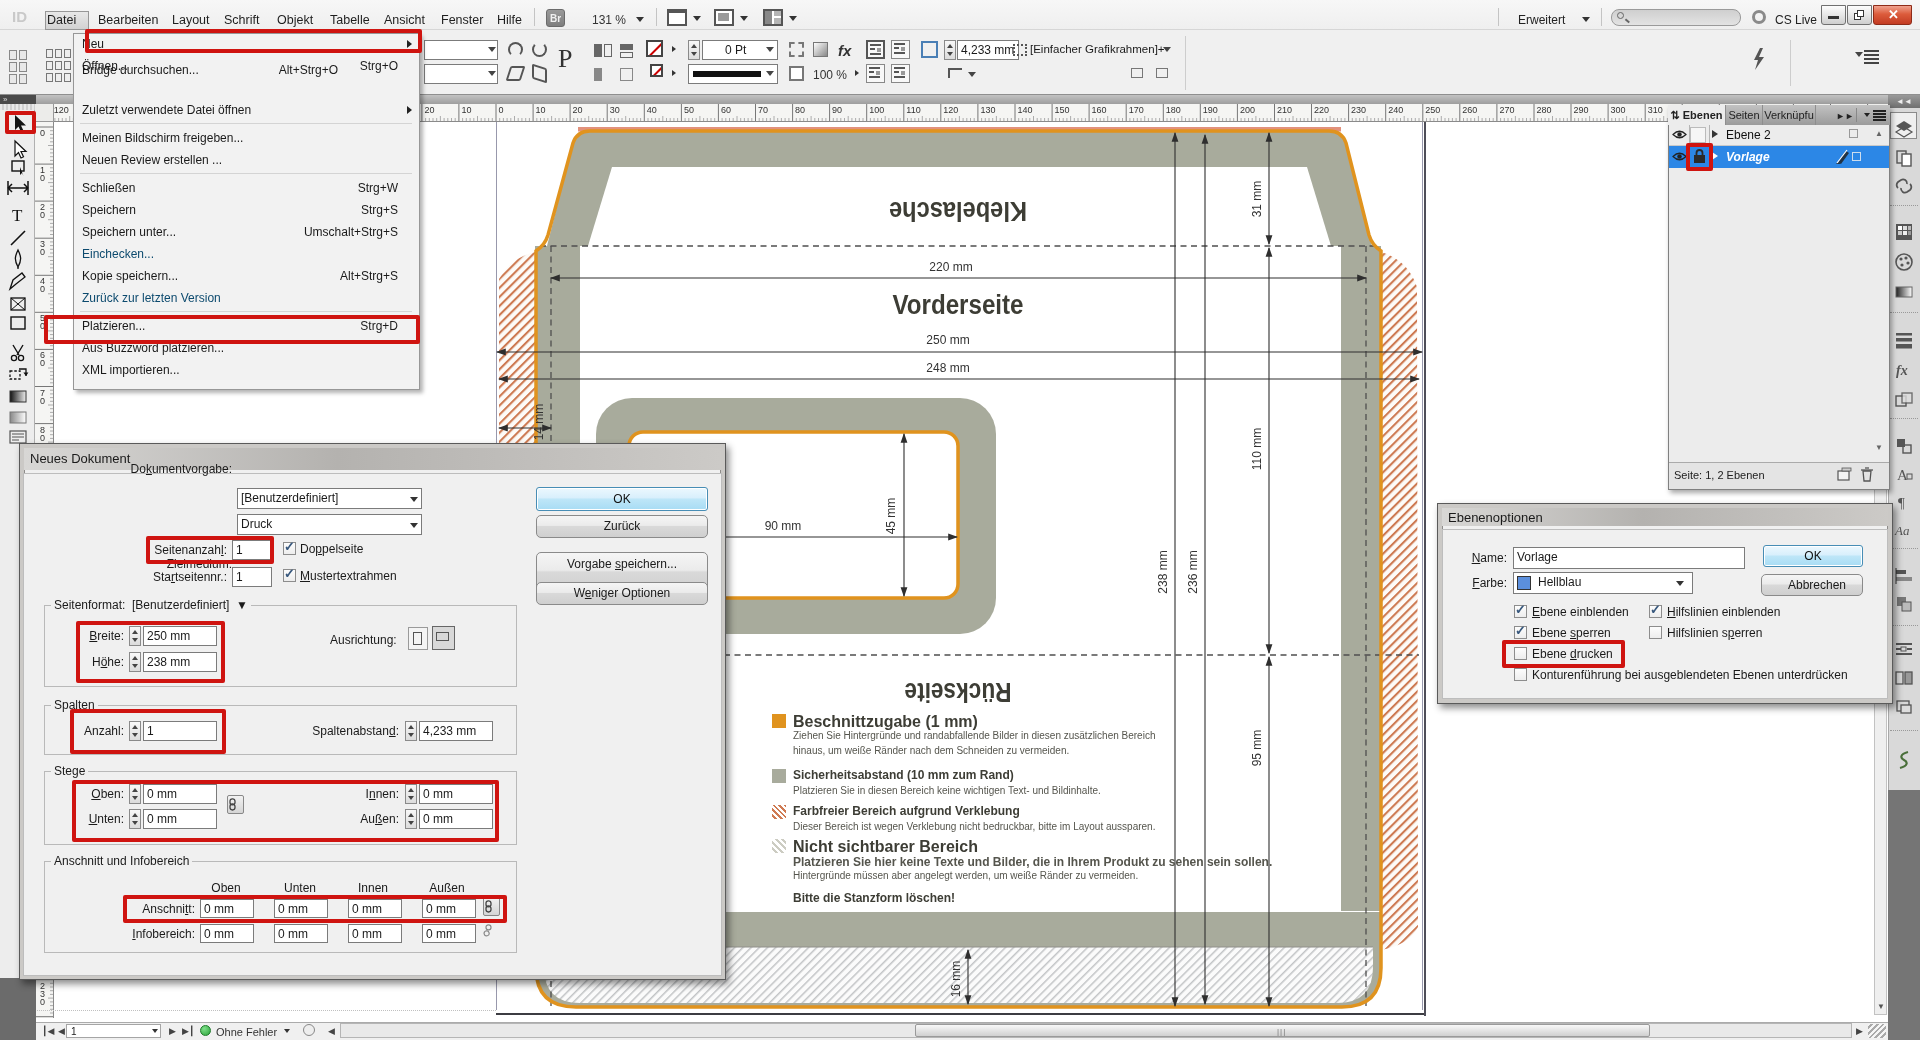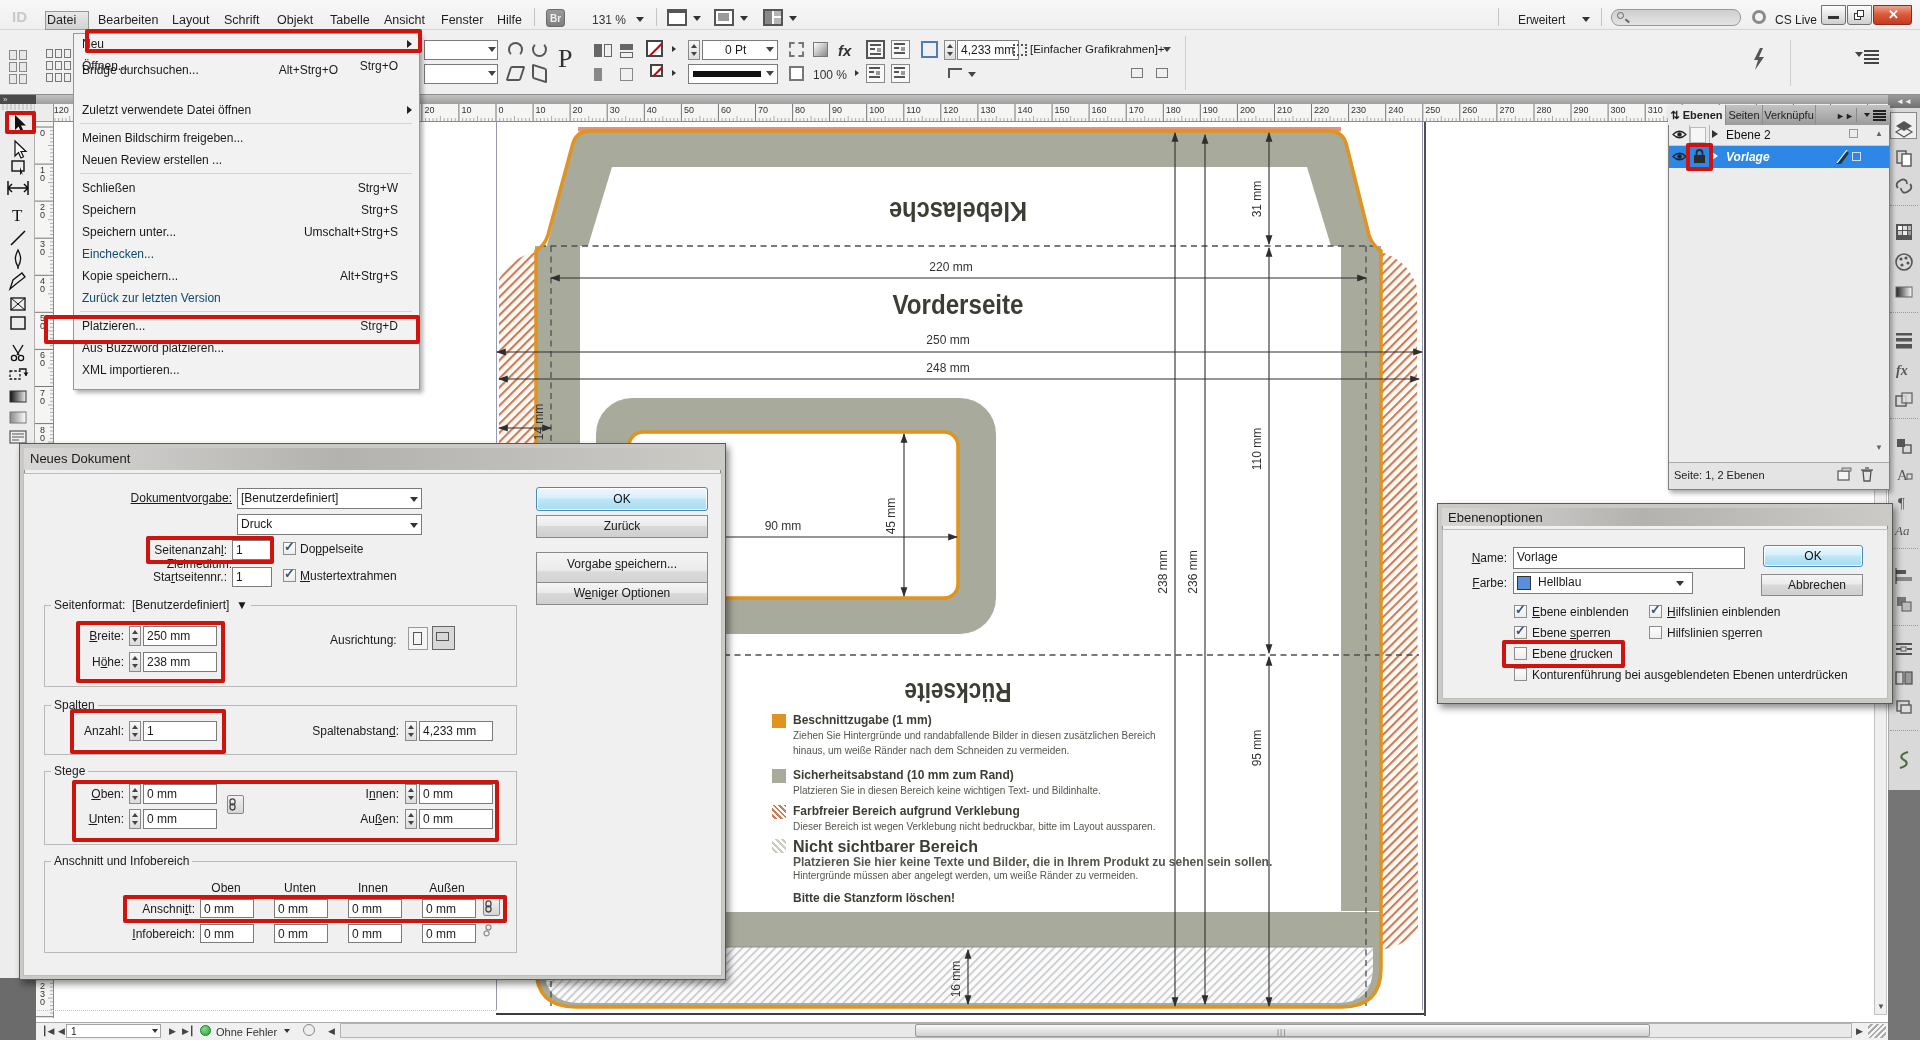--- a/index.html
+++ b/index.html
@@ -2,21 +2,21 @@
 <html><head><meta charset="utf-8"><style>
 *{margin:0;padding:0;box-sizing:border-box;}
 html,body{width:1920px;height:1040px;overflow:hidden;}
 body{font-family:"Liberation Sans",sans-serif;background:#fff;}
 #app{position:relative;width:1920px;height:1040px;background:#fff;overflow:hidden;}
 .abs{position:absolute;}
 .fld{position:absolute;background:#fff;border:1px solid #7b7b7b;font-size:12px;color:#1a1a1a;padding:2px 3px;line-height:1.2;}
 .lbl{position:absolute;font-size:12px;color:#1a1a1a;white-space:nowrap;}
 .lblr{position:absolute;font-size:12px;color:#1a1a1a;white-space:nowrap;text-align:right;}
 .combo-arrow{position:absolute;right:3px;top:50%;margin-top:-2px;width:0;height:0;border-left:4px solid transparent;border-right:4px solid transparent;border-top:5px solid #333;}
-.btn{position:absolute;background:linear-gradient(180deg,#f5f5f5,#ebebeb 45%,#d9d9d9 50%,#cfcfcf);border:1px solid #8a8a8a;border-radius:0;font-size:12px;color:#1a1a1a;text-align:center;}
+.btn{position:absolute;background:linear-gradient(180deg,#f5f5f5,#ebebeb 45%,#d9d9d9 50%,#cfcfcf);border:1px solid #8a8a8a;border-radius:5px;font-size:12px;color:#1a1a1a;text-align:center;}
 .btnblue{position:absolute;background:linear-gradient(180deg,#ecf8fe,#d8effc 45%,#bee6f8 50%,#a7dcf4);border:1px solid #478db5;border-radius:3px;font-size:12px;color:#111;text-align:center;box-shadow:inset 0 0 0 1px #fff;}
 .redbox{position:absolute;border:4px solid #cf1410;border-radius:2px;z-index:90;}
 .grp{position:absolute;border:1px solid #b9b9b9;}
 .grplbl{position:absolute;font-size:12px;color:#1a1a1a;background:#f0f0f0;padding:0 3px;white-space:nowrap;}
 .cb{position:absolute;width:13px;height:13px;background:linear-gradient(180deg,#fdfdfd,#ededed);border:1px solid #8d8d8d;}
 .cb .tick{position:absolute;left:0px;top:-4px;color:#39597e;font-size:13px;font-weight:bold;}
 .spin{position:absolute;width:12px;background:linear-gradient(180deg,#f8f8f8,#dcdcdc);border:1px solid #8a8a8a;}
 .spin:before{content:"";position:absolute;left:2px;top:3px;border-left:3px solid transparent;border-right:3px solid transparent;border-bottom:4px solid #444;}
 .spin:after{content:"";position:absolute;left:2px;bottom:3px;border-left:3px solid transparent;border-right:3px solid transparent;border-top:4px solid #444;}
 .mitem{position:absolute;left:0;width:100%;height:22px;font-size:12px;color:#1a1a1a;line-height:22px;}
@@ -236,21 +236,21 @@
       <text x="765" y="72" text-anchor="middle" font-family="Liberation Sans,sans-serif" font-size="12" fill="#333" transform="rotate(-90 765 72)">31 mm</text>
       <line x1="773" y1="121" x2="773" y2="526" stroke="#2e2e2e" stroke-width="1.1" fill="none" marker-start="url(#al)" marker-end="url(#ar)"></line>
       <text x="765" y="322" text-anchor="middle" font-family="Liberation Sans,sans-serif" font-size="12" fill="#333" transform="rotate(-90 765 322)">110 mm</text>
       <line x1="773" y1="530" x2="773" y2="879" stroke="#2e2e2e" stroke-width="1.1" fill="none" marker-start="url(#al)" marker-end="url(#ar)"></line>
       <text x="765" y="621" text-anchor="middle" font-family="Liberation Sans,sans-serif" font-size="12" fill="#333" transform="rotate(-90 765 621)">95 mm</text>
       <text x="462" y="93" text-anchor="middle" font-family="Liberation Sans,sans-serif" font-size="28" font-weight="bold" fill="#3d3d35" lengthAdjust="spacingAndGlyphs" textLength="138" transform="rotate(180 462 84)">Klebelasche</text>
       <text x="462" y="187" text-anchor="middle" font-family="Liberation Sans,sans-serif" font-size="28" font-weight="bold" fill="#3d3d35" lengthAdjust="spacingAndGlyphs" textLength="131">Vorderseite</text>
       <text x="462" y="574" text-anchor="middle" font-family="Liberation Sans,sans-serif" font-size="28" font-weight="bold" fill="#3d3d35" lengthAdjust="spacingAndGlyphs" textLength="107" transform="rotate(180 462 565)">Rückseite</text>
     </svg>
 <div class="abs" style="left:772px;top:714px;width:14px;height:14px;background:#e0931e;"></div>
-<div class="abs" style="left:793px;top:713px;font-size:12px;font-weight:bold;color:#3d3d35;white-space:nowrap;">Beschnittzugabe (1 mm)</div>
+<div class="abs" style="left:793px;top:713px;font-size:16px;font-weight:bold;color:#3d3d35;white-space:nowrap;">Beschnittzugabe (1 mm)</div>
 <div class="abs" style="left:793px;top:730px;font-size:10px;color:#55554d;white-space:nowrap;">Ziehen Sie Hintergründe und randabfallende Bilder in diesen zusätzlichen Bereich</div>
 <div class="abs" style="left:793px;top:745px;font-size:10px;color:#55554d;white-space:nowrap;">hinaus, um weiße Ränder nach dem Schneiden zu vermeiden.</div>
 <div class="abs" style="left:772px;top:769px;width:14px;height:14px;background:#a8ab9c;"></div>
 <div class="abs" style="left:793px;top:768px;font-size:12px;font-weight:bold;color:#3d3d35;white-space:nowrap;">Sicherheitsabstand (10 mm zum Rand)</div>
 <div class="abs" style="left:793px;top:785px;font-size:10px;color:#55554d;white-space:nowrap;">Platzieren Sie in diesen Bereich keine wichtigen Text- und Bildinhalte.</div>
 <div class="abs" style="left:772px;top:805px;width:14px;height:14px;background:repeating-linear-gradient(45deg,#fff 0 2px,#cf7a52 2px 4px);"></div>
 <div class="abs" style="left:793px;top:804px;font-size:12px;font-weight:bold;color:#3d3d35;white-space:nowrap;">Farbfreier Bereich aufgrund Verklebung</div>
 <div class="abs" style="left:793px;top:821px;font-size:10px;color:#55554d;white-space:nowrap;">Dieser Bereich ist wegen Verklebung nicht bedruckbar, bitte im Layout aussparen.</div>
 <div class="abs" style="left:772px;top:839px;width:14px;height:14px;background:repeating-linear-gradient(45deg,#fff 0 2.5px,#ccccc2 2.5px 4.5px);"></div>
 <div class="abs" style="left:793px;top:838px;font-size:16px;font-weight:bold;color:#3d3d35;white-space:nowrap;">Nicht sichtbarer Bereich</div>
@@ -1377,21 +1377,21 @@
 <div class="abs mitem " style="left:73px;top:337px;width:347px;z-index:41;">
       <span style="position:absolute;left:9px;">Aus Buzzword platzieren...</span>
     </div>
 <div class="abs mitem " style="left:73px;top:359px;width:347px;z-index:41;">
       <span style="position:absolute;left:9px;">XML importieren...</span>
     </div>
 <div class="abs" style="left:19px;top:443px;width:707px;height:537px;background:#f0f0f0;border:1px solid #5a5a5a;box-shadow:inset 0 0 0 4px #cbc9c6, inset 0 0 0 5px #8e8c8a, 3px 4px 7px rgba(0,0,0,0.45);z-index:50;"></div>
 <div class="abs" style="left:24px;top:448px;width:697px;height:22px;background:linear-gradient(90deg,#d8d7d5,#b4b2af 45%,#cccac7);z-index:51;"></div>
 <div class="abs" style="left:30px;top:451px;font-size:13px;color:#1a1a1a;z-index:52;">Neues Dokument</div>
 <div class="abs" style="left:23px;top:473px;width:699px;height:503px;background:#f0f0f0;border:1px solid #bdbdbd;z-index:51;"></div>
-<div class="lblr" style="left:82px;top:491px;width:150px;z-index:52;text-decoration:underline;">Do<u>k</u>umentvorgabe:</div>
+<div class="lblr" style="left:82px;top:462px;width:150px;z-index:52;">Do<u>k</u>umentvorgabe:</div>
     <div class="fld" style="left:237px;top:488px;width:185px;height:21px;z-index:52;">[Benutzerdefiniert]<span class="combo-arrow"></span></div>
     <div class="lblr" style="left:82px;top:517px;width:150px;z-index:52;margin-top:40px;">Zielmedium:</div>
     <div class="fld" style="left:237px;top:514px;width:185px;height:21px;z-index:52;">Druck<span class="combo-arrow"></span></div>
     <div class="lblr" style="left:77px;top:543px;width:150px;z-index:52;">Seitenanzah<u>l</u>:</div>
     <div class="fld" style="left:232px;top:540px;width:40px;height:20px;z-index:52;">1</div>
     <div class="cb" style="left:283px;top:542px;z-index:52;">
       <span class="tick">✓</span>
     </div>
     <div class="lbl" style="left:300px;top:542px;font-size:12px;z-index:52;">Do<u>p</u>pelseite</div>
     <div class="lblr" style="left:77px;top:570px;width:150px;z-index:52;">Sta<u>r</u>tseitennr.:</div>

